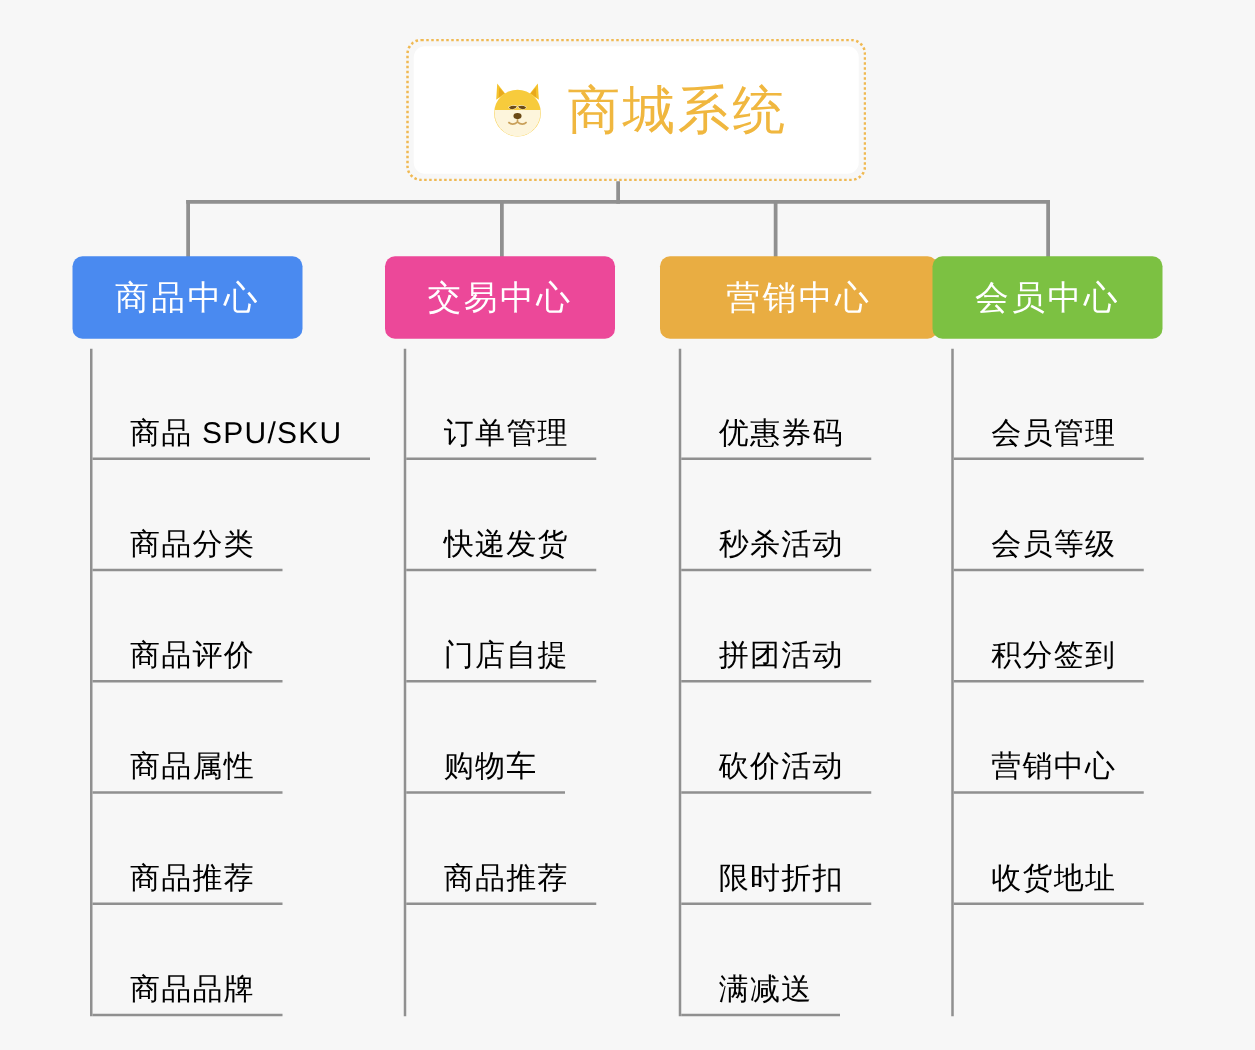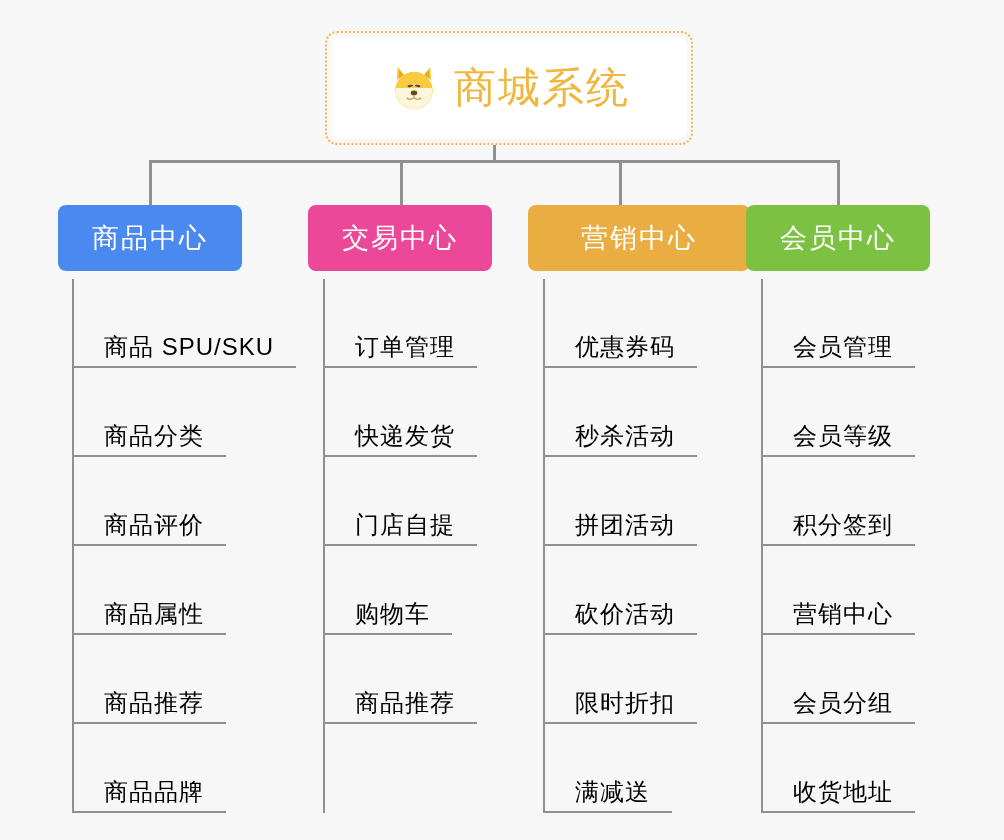--- a/index.html
+++ b/index.html
@@ -240,21 +240,18 @@
         <div class="leaf">
           <span class="leaf-label">会员等级</span>
         </div>
         <div class="leaf">
           <span class="leaf-label">积分签到</span>
         </div>
         <div class="leaf">
           <span class="leaf-label">营销中心</span>
         </div>
         <div class="leaf">
-          <span class="leaf-label">会员分组</span>
-        </div>
-        <div class="leaf">
           <span class="leaf-label">收货地址</span>
         </div>
       </div>
     </div>
 
 </div>
 
 </body></html>

